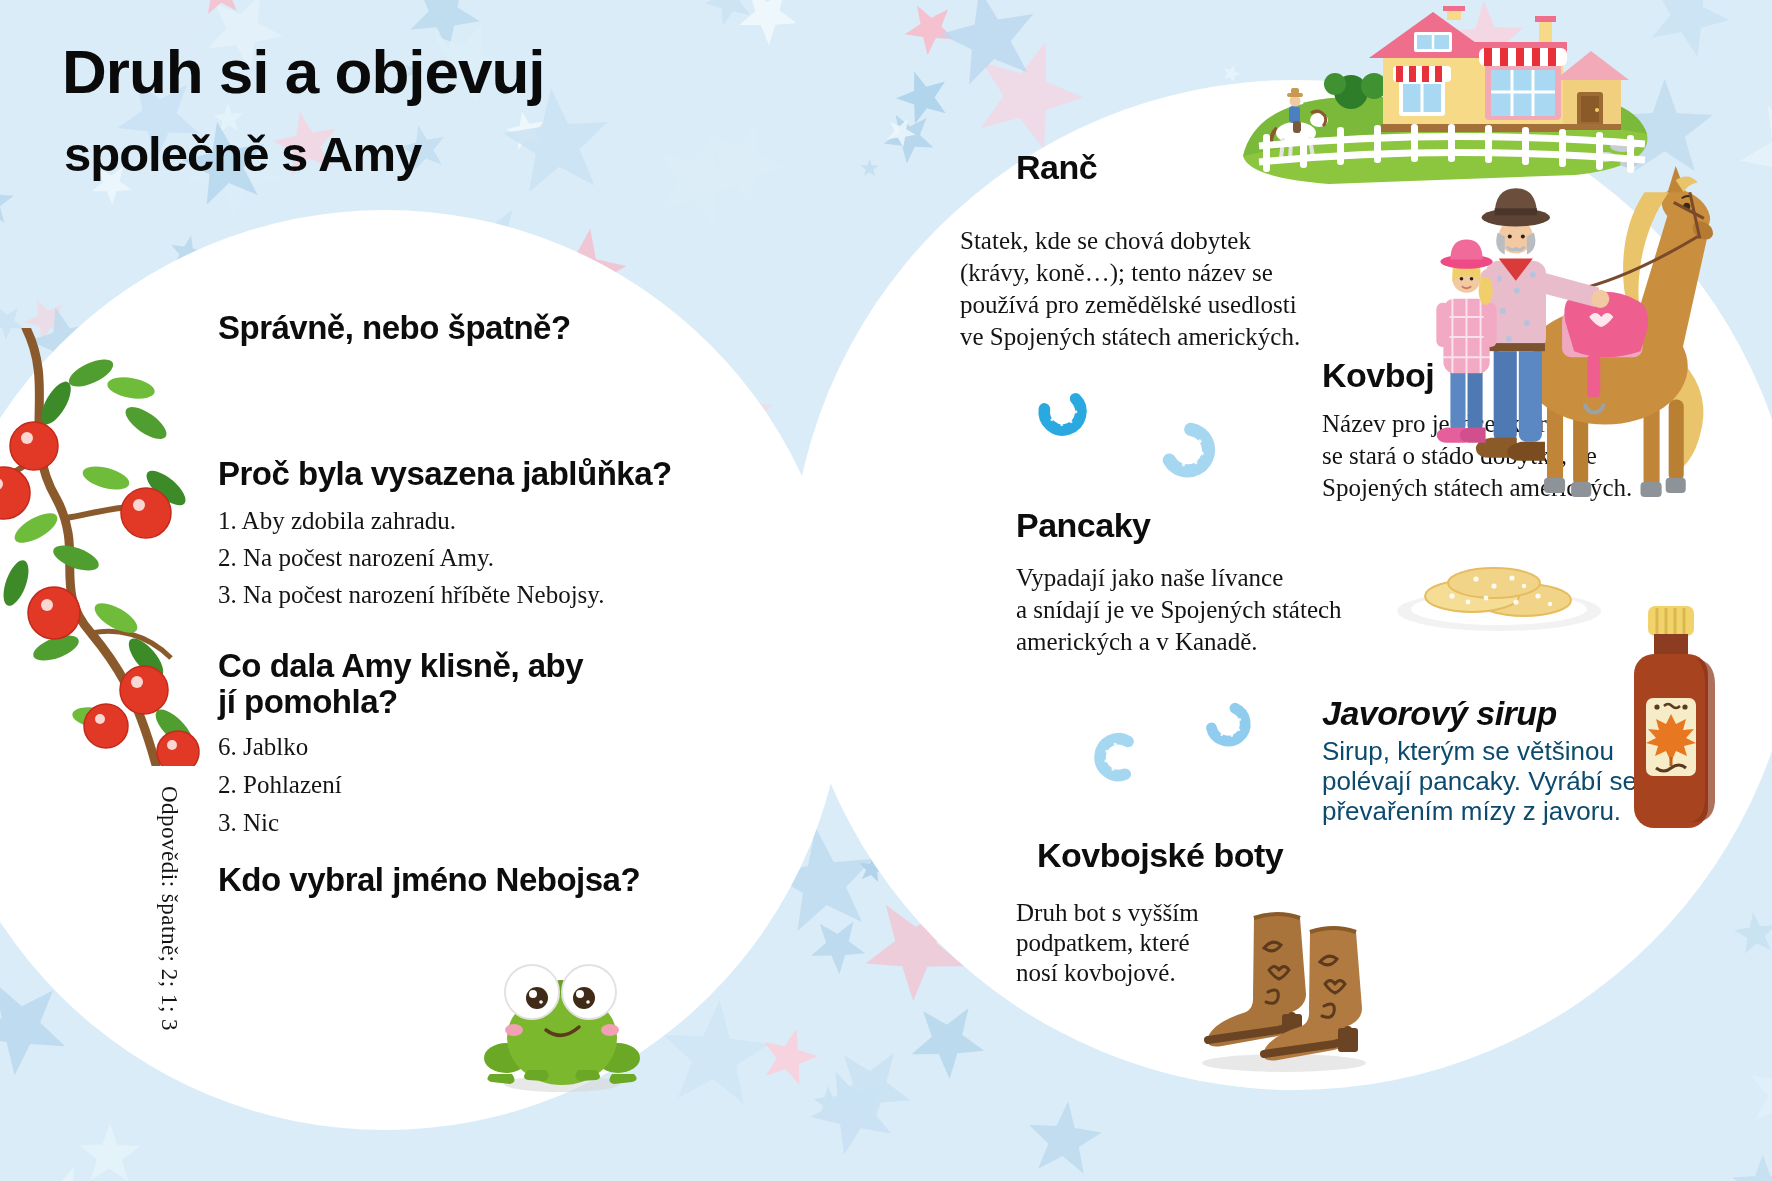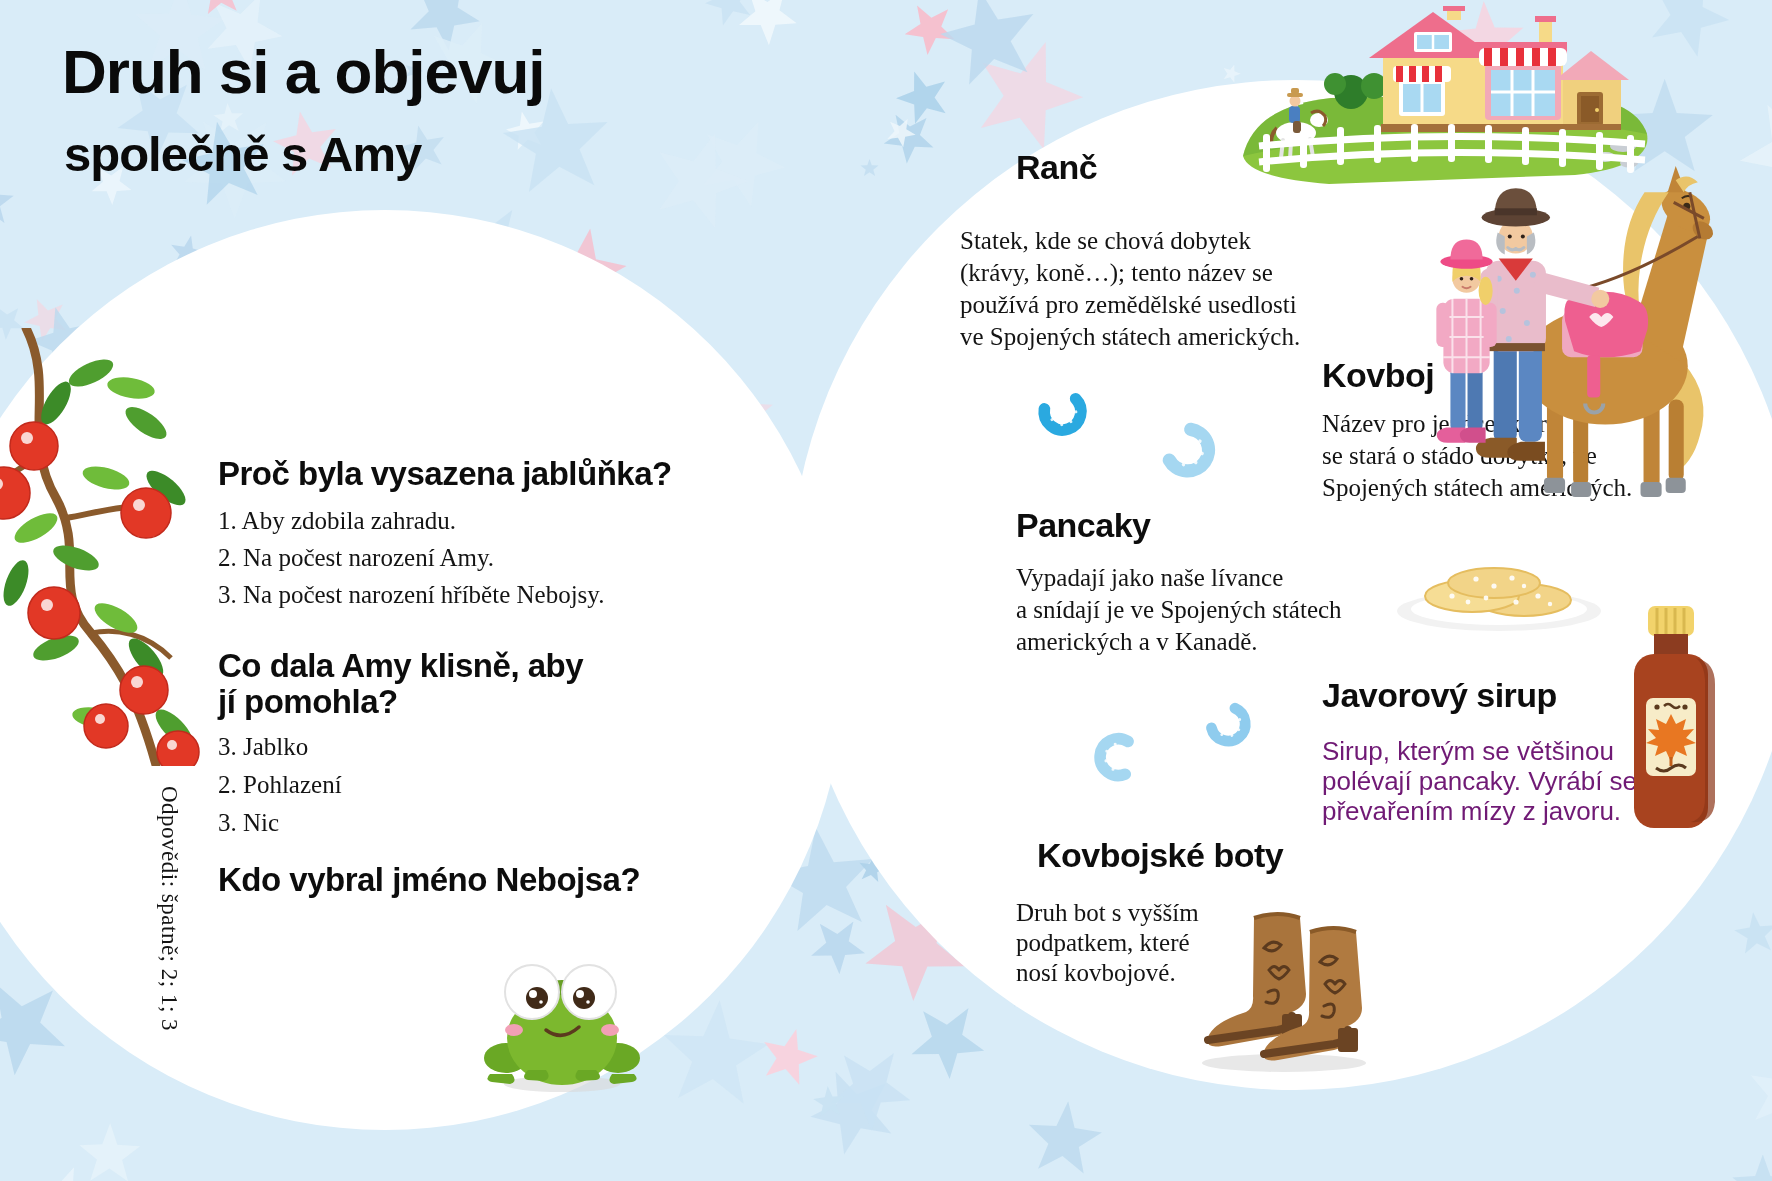--- a/index.html
+++ b/index.html
@@ -13,21 +13,21 @@
   .abs{position:absolute;}
   .t1{font-size:62px;font-weight:700;color:#0a0a0a;letter-spacing:-1px;}
   .t2{font-size:49px;font-weight:700;color:#0a0a0a;letter-spacing:-1px;}
   .qh{font-size:33px;font-weight:700;color:#0d0d0d;line-height:36px;letter-spacing:-0.5px;white-space:pre-line;}
   .gh{font-size:34px;font-weight:700;color:#0d0d0d;letter-spacing:-0.5px;}
   .ser{font-family:"Liberation Serif",serif;font-size:25px;color:#141414;white-space:pre-line;}
   .lh33{line-height:33px;} .lh32{line-height:32px;} .lh30{line-height:30px;}
   .opts{font-family:"Liberation Serif",serif;font-size:25px;color:#141414;}
   .opts div{line-height:37px;}
   .opts.wide div{line-height:38px;}
-  .sans-def{font-size:26px;color:#701a75;line-height:30px;white-space:pre-line;}
+  .sans-def{font-size:26px;color:#0c4a6e;line-height:30px;white-space:pre-line;}
   .answers{font-family:"Liberation Serif",serif;font-size:23px;color:#141414;writing-mode:vertical-rl;letter-spacing:0.5px;}
   .ill{position:absolute;}
   .hshoe{position:absolute;}
 </style>
 </head>
 <body>
 
 <div class="canvas">
   <div id="stars">
       <div class="star" style="width: 24.963px; height: 24.963px; left: 1234.58px; top: 1062.39px; background: rgb(249, 210, 221); opacity: 0.52; transform: rotate(-28deg);"></div>
@@ -161,32 +161,33 @@
       <div class="star" style="width: 22.7718px; height: 22.7718px; left: 1618.4px; top: 315.817px; background: rgb(188, 217, 238); opacity: 0.75; transform: rotate(-15deg);"></div>
     </div>
   <div class="page-circle circle-left"></div>
   <div class="page-circle circle-right"></div>
 
   <div class="content">
 
     <div class="abs t1" style="left:62px;top:36px;">Druh si a objevuj</div>
     <div class="abs t2" style="left:64px;top:126px;">společně s Amy</div>
 
+    <div class="abs qh" style="left:218px;top:310px;">Správně, nebo špatně?</div>
 
     <div class="abs qh" style="left:218px;top:456px;">Proč byla vysazena jablůňka?</div>
     <div class="abs opts" style="left:218px;top:502px;">
       <div>1. Aby zdobila zahradu.</div>
       <div>2. Na počest narození Amy.</div>
       <div>3. Na počest narození hříběte Nebojsy.</div>
     </div>
 
     <div class="abs qh" style="left:218px;top:648px;">Co dala Amy klisně, aby
 jí pomohla?</div>
     <div class="abs opts wide" style="left:218px;top:728px;">
-      <div>3. Jablko</div>
+      <div>6. Jablko</div>
       <div>2. Pohlazení</div>
       <div>3. Nic</div>
     </div>
 
     <div class="abs qh" style="left:218px;top:862px;">Kdo vybral jméno Nebojsa?</div>
 
     <div class="abs answers" style="left:156px;top:786px;">Odpovědi: špatně; 2; 1; 3</div>
 
     <svg class="ill" style="left:-4px;top:328px;width:205px;height:438px;" viewBox="0 0 205 438">
       <path d="M30 0 C60 60 25 110 60 170 C90 225 55 260 95 305 C120 335 140 365 160 437" stroke="#8a5a2c" stroke-width="9" fill="none" stroke-linecap="round"></path>
@@ -273,21 +274,21 @@
     <div class="abs gh" style="left:1322px;top:356px;">Kovboj</div>
     <div class="abs ser lh32" style="left:1322px;top:408px;">Název pro jezdce, který
 se stará o stádo dobytka, ve
 Spojených státech amerických.</div>
 
     <div class="abs gh" style="left:1016px;top:506px;">Pancaky</div>
     <div class="abs ser lh32" style="left:1016px;top:562px;">Vypadají jako naše lívance
 a snídají je ve Spojených státech
 amerických a v Kanadě.</div>
 
-    <div class="abs gh" style="left:1322px;top:676px;">Javorový sirup</div>
+    <div class="abs gh" style="left:1322px;top:694px;font-style:italic;">Javorový sirup</div>
     <div class="abs sans-def" style="left:1322px;top:736px;">Sirup, kterým se většinou
 polévají pancaky. Vyrábí se
 převařením mízy z javoru.</div>
 
     <div class="abs gh" style="left:1016px;top:836px;margin-left:21px;">Kovbojské boty</div>
     <div class="abs ser lh30" style="left:1016px;top:898px;">Druh bot s vyšším
 podpatkem, které
 nosí kovbojové.</div>
 
     <svg class="ill" style="left:1233px;top:6px;width:424px;height:198px;" viewBox="0 0 424 198">

